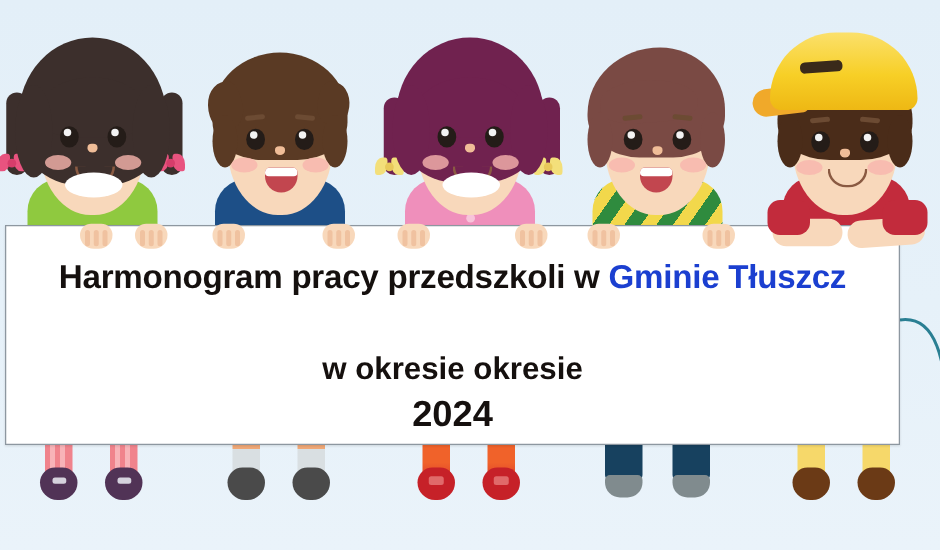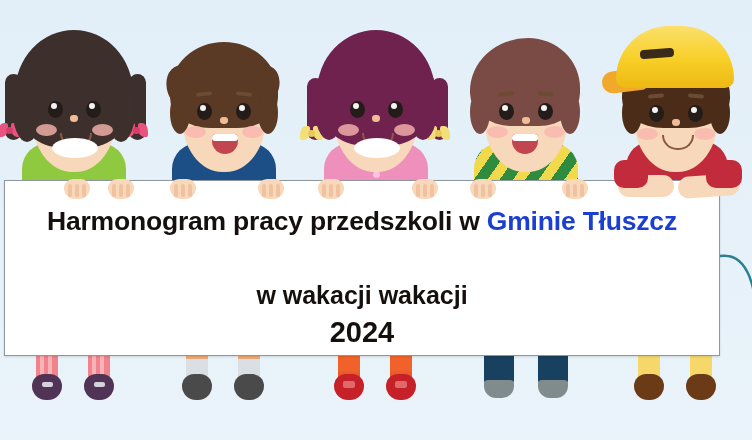--- a/index.html
+++ b/index.html
@@ -269,17 +269,17 @@
   </div>
 
   <svg id="swoosh" viewBox="0 0 44 130">
     <path d="M2 40 C 30 36, 40 70, 40 128" fill="none" stroke="#2a7f93" stroke-width="2.4"></path>
   </svg>
 
   <div id="sign">
     <div class="line" id="l1">
       <span>Harmonogram pracy przedszkoli w </span><span class="accent">Gminie Tłuszcz</span>
     </div>
-    <div class="line" id="l2">w wakacji wakacji</div>
+    <div class="line" id="l2">w okresie okresie</div>
     <div class="line" id="l3">2024</div>
   </div>
 
 </div>
 
 </body></html>

